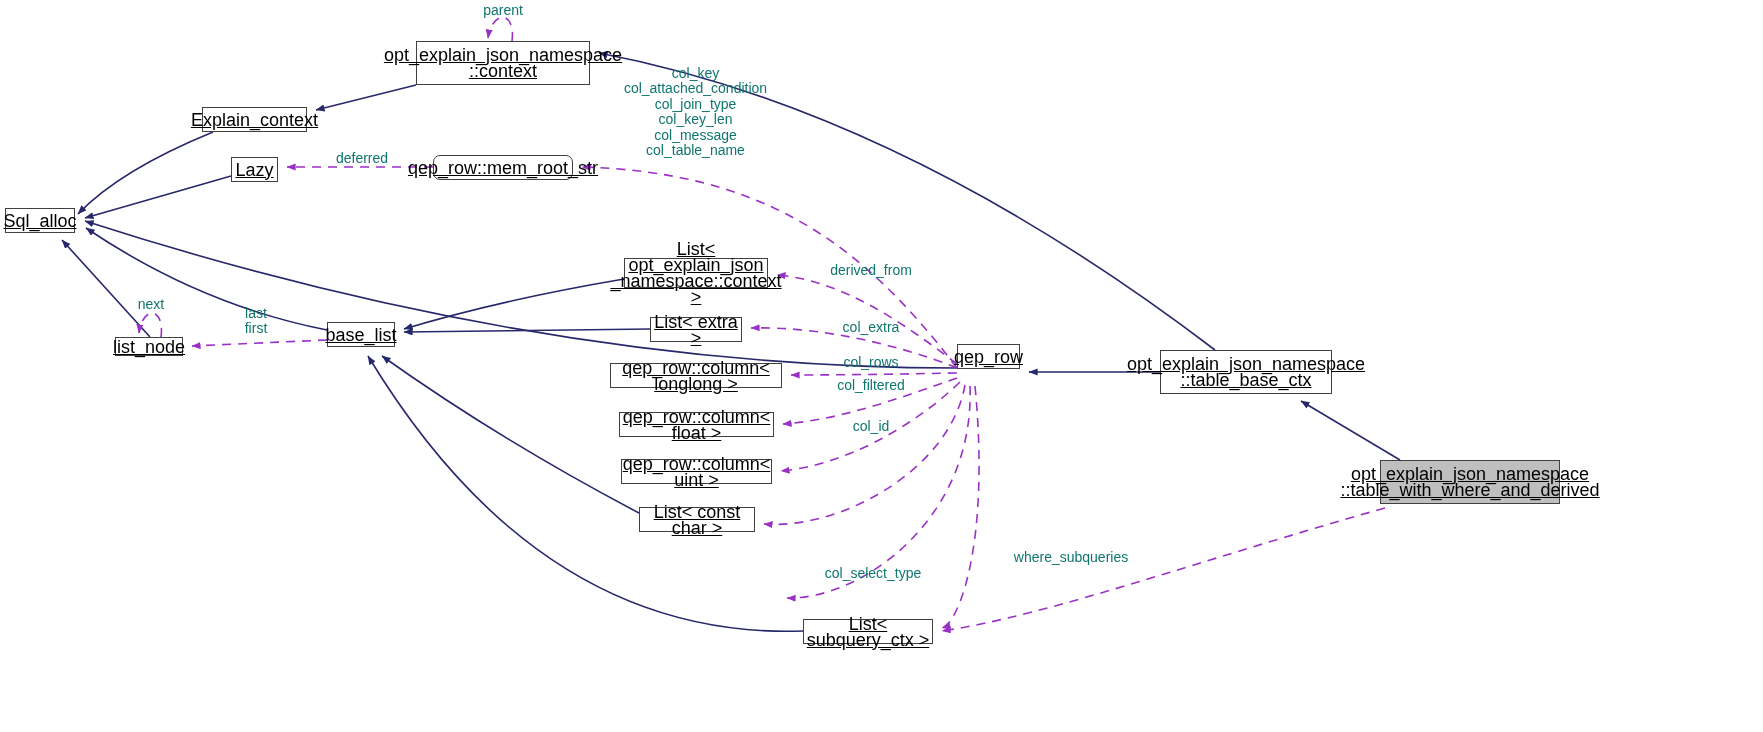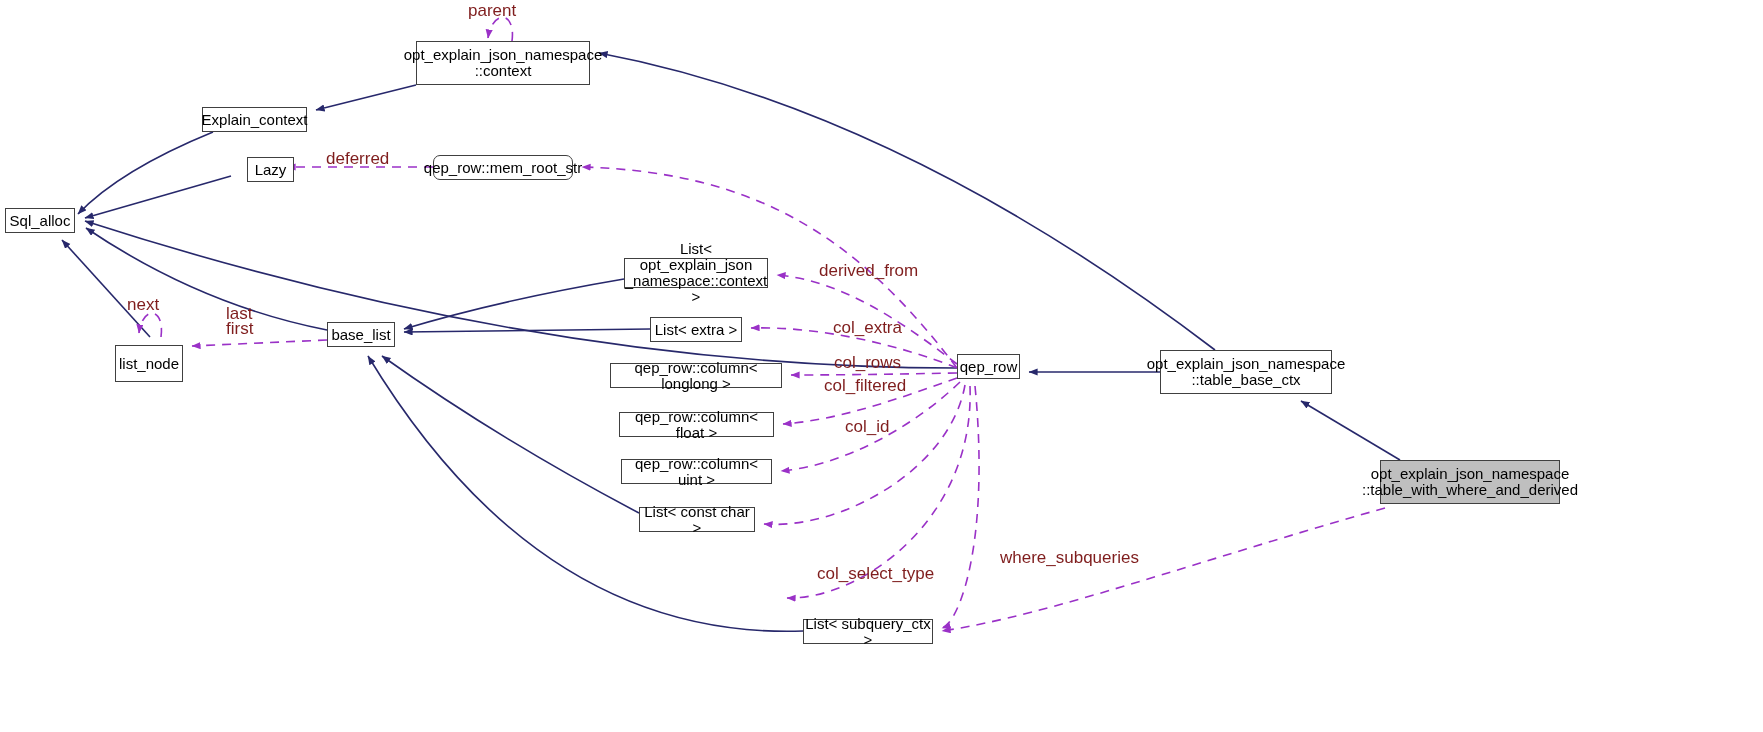--- a/index.html
+++ b/index.html
@@ -22,39 +22,40 @@
     width: 1763px;
     height: 732px;
     pointer-events: none;
   }
   .node {
     position: absolute;
     box-sizing: border-box;
     border: 1px solid #404040;
     background: #ffffff;
     color: #000000;
-    font-size: 15px;
+    font-size: 18px;
     line-height: 16px;
     display: flex;
     align-items: center;
     justify-content: center;
     text-align: center;
     white-space: pre-line;
     z-index: 5;
+    text-decoration: underline;
   }
   .node.highlight {
     background: #bfbfbf;
     border: 1px solid #404040;
   }
   .edge-label {
     position: absolute;
-    font-size: 17px;
+    font-size: 14px;
     line-height: 15.4px;
-    color: #7f1d1d;
-    text-align: left;
+    color: #0f766e;
+    text-align: center;
     white-space: pre-line;
     z-index: 4;
     pointer-events: none;
   }
 </style>
 </head>
 <body>
 
 <div id="diagram-root">
 
@@ -127,56 +128,62 @@
 
       <path d="M1385,508 C1200,560 1050,615 942,631"></path>
     </g>
   </svg>
 
   <div class="node" style="left:416px; top:41px; width:174px; height:44px;">opt_explain_json_namespace
 ::context</div>
 
   <div class="node" style="left:202px; top:107px; width:105px; height:25px;text-align:center;">Explain_context</div>
 
-  <div class="node" style="left:247px; top:157px; width:47px; height:25px;">Lazy</div>
+  <div class="node" style="left:231px; top:157px; width:47px; height:25px;">Lazy</div>
 
   <div class="node" style="left:433px; top:155px; width:140px; height:25px;border-radius:7px;">qep_row::mem_root_str</div>
 
   <div class="node" style="left:5px; top:208px; width:70px; height:25px;">Sql_alloc</div>
 
-  <div class="node" style="left:115px; top:337px; width:68px; height:37px;margin-top:8px;">list_node</div>
+  <div class="node" style="left:115px; top:337px; width:68px; height:19px;">list_node</div>
 
   <div class="node" style="left:327px; top:322px; width:68px; height:25px;">base_list</div>
 
   <div class="node" style="left:624px; top:258px; width:144px; height:30px;">List&lt; opt_explain_json
 _namespace::context &gt;</div>
 
   <div class="node" style="left:650px; top:317px; width:92px; height:25px;">List&lt; extra &gt;</div>
 
   <div class="node" style="left:610px; top:363px; width:172px; height:25px;">qep_row::column&lt; longlong &gt;</div>
 
   <div class="node" style="left:619px; top:412px; width:155px; height:25px;">qep_row::column&lt; float &gt;</div>
 
   <div class="node" style="left:621px; top:459px; width:151px; height:25px;">qep_row::column&lt; uint &gt;</div>
 
   <div class="node" style="left:639px; top:507px; width:116px; height:25px;">List&lt; const char &gt;</div>
 
 
   <div class="node" style="left:803px; top:619px; width:130px; height:25px;">List&lt; subquery_ctx &gt;</div>
 
-  <div class="node" style="left:957px; top:354px; width:63px; height:25px;">qep_row</div>
+  <div class="node" style="left:957px; top:344px; width:63px; height:25px;">qep_row</div>
 
   <div class="node" style="left:1160px; top:350px; width:172px; height:44px;">opt_explain_json_namespace
 ::table_base_ctx</div>
 
   <div class="node highlight" style="left:1380px; top:460px; width:180px; height:44px;">opt_explain_json_namespace
 ::table_with_where_and_derived</div>
 
   <div class="edge-label" style="left:468px; top:3px; width:70px;">parent</div>
 
+  <div class="edge-label" style="left:603px; top:66px; width:185px;">col_key
+col_attached_condition
+col_join_type
+col_key_len
+col_message
+col_table_name</div>
 
   <div class="edge-label" style="left:326px; top:151px; width:72px;">deferred</div>
 
   <div class="edge-label" style="left:127px; top:297px; width:48px;">next</div>
 
   <div class="edge-label" style="left:226px; top:306px; width:60px;">last
 first</div>
 
   <div class="edge-label" style="left:819px; top:263px; width:104px;">derived_from</div>
 

